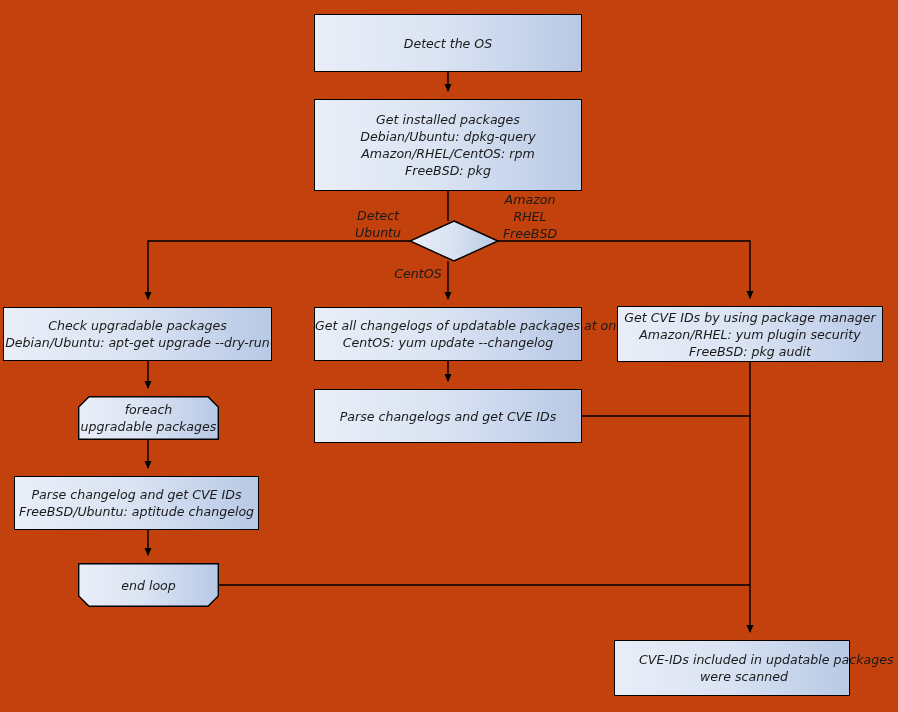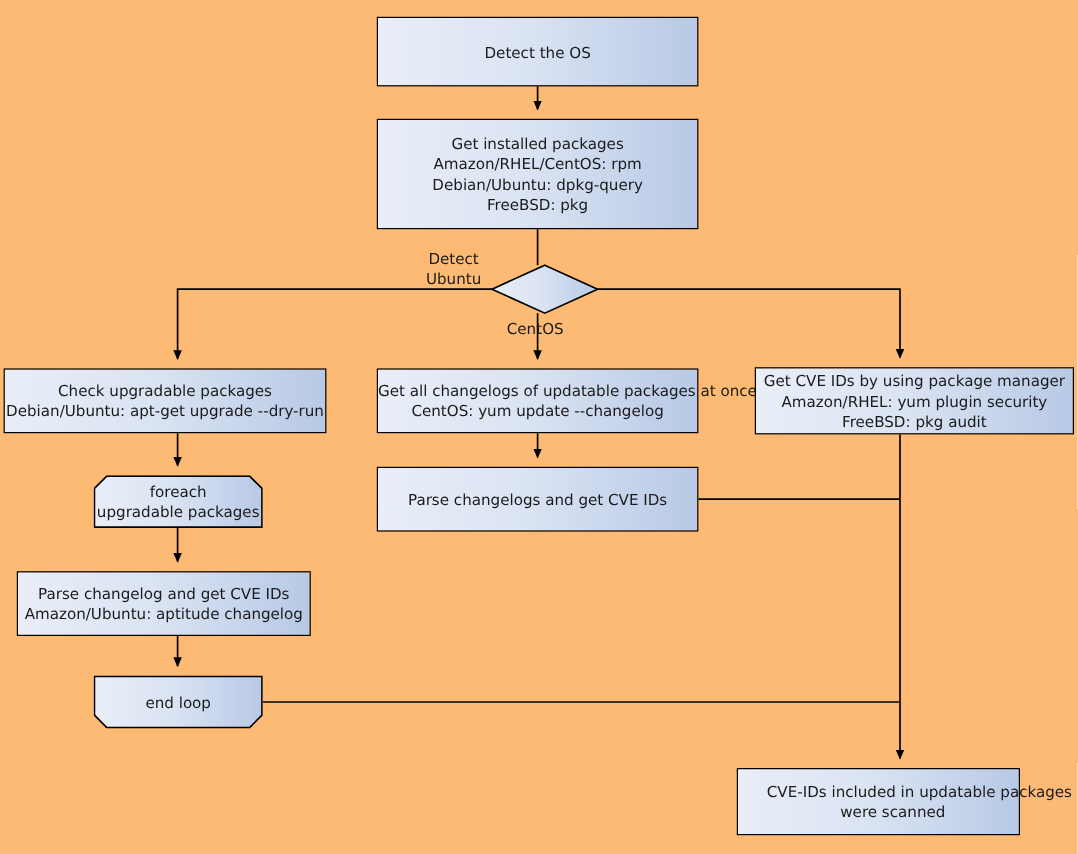--- a/index.html
+++ b/index.html
@@ -7,22 +7,23 @@
     padding: 0;
     background: #ffffff;
   }
   body {
     font-family: "DejaVu Sans", sans-serif;
   }
   #canvas {
     position: relative;
     width: 898px;
     height: 712px;
-    background: #fdba74;
+    background: #c2410c;
     overflow: hidden;
+    font-style: italic;
   }
   svg#edges {
     position: absolute;
     left: 0;
     top: 0;
     width: 898px;
     height: 712px;
     pointer-events: none;
   }
   .node {
@@ -127,41 +128,41 @@
 
   <div class="node" style="left:314px; top:14px; width:268px; height:58px;">
     <div class="txt">
       <div>Detect the OS</div>
     </div>
   </div>
 
   <div class="node" style="left:314px; top:99px; width:268px; height:92px;">
     <div class="txt">
       <div>Get installed packages</div>
+      <div>Debian/Ubuntu: dpkg-query</div>
       <div>Amazon/RHEL/CentOS: rpm</div>
-      <div>Debian/Ubuntu: dpkg-query</div>
       <div>FreeBSD: pkg</div>
     </div>
   </div>
 
   <div class="node" style="left:3px; top:307px; width:269px; height:54px;">
     <div class="txt">
       <div>Check upgradable packages</div>
       <div>Debian/Ubuntu: apt-get upgrade --dry-run</div>
     </div>
   </div>
 
   <div class="node" style="left:314px; top:307px; width:268px; height:54px;">
     <div class="txt">
       <div>Get all changelogs of updatable packages at once</div>
       <div>CentOS: yum update --changelog</div>
     </div>
   </div>
 
-  <div class="node" style="left:617px; top:306px; width:266px; height:56px;margin-left:12px;">
+  <div class="node" style="left:617px; top:306px; width:266px; height:56px;">
     <div class="txt">
       <div>Get CVE IDs by using package manager</div>
       <div>Amazon/RHEL: yum plugin security</div>
       <div>FreeBSD: pkg audit</div>
     </div>
   </div>
 
   <div class="loopnode" style="left:78px; top:396px; width:141px; height:44px;">
     <svg width="141" height="44" viewBox="0 0 141 44" xmlns="http://www.w3.org/2000/svg">
       <polygon points="0.7,43.3 0.7,11 11,0.7 130,0.7 140.3,11 140.3,43.3" fill="url(#nodefill)" stroke="#000000" stroke-width="1.4"></polygon>
@@ -174,21 +175,21 @@
 
   <div class="node" style="left:314px; top:389px; width:268px; height:54px;">
     <div class="txt">
       <div>Parse changelogs and get CVE IDs</div>
     </div>
   </div>
 
   <div class="node" style="left:14px; top:476px; width:245px; height:54px;">
     <div class="txt">
       <div>Parse changelog and get  CVE IDs</div>
-      <div>Amazon/Ubuntu: aptitude changelog</div>
+      <div>FreeBSD/Ubuntu: aptitude changelog</div>
     </div>
   </div>
 
   <div class="loopnode" style="left:78px; top:563px; width:141px; height:44px;border-radius:17px;">
     <svg width="141" height="44" viewBox="0 0 141 44" xmlns="http://www.w3.org/2000/svg">
       <polygon points="0.7,0.7 140.3,0.7 140.3,33 130,43.3 11,43.3 0.7,33" fill="url(#nodefill)" stroke="#000000" stroke-width="1.4"></polygon>
     </svg>
     <div class="txt">
       <div>end loop</div>
     </div>
@@ -199,18 +200,23 @@
       <div>CVE-IDs included in updatable packages</div>
       <div>were scanned</div>
     </div>
   </div>
 
   <div class="edge-label" style="left:349px; top:207px; width:58px;">
     <div>Detect</div>
     <div>Ubuntu</div>
   </div>
 
-
-  <div class="edge-label" style="left:390px; top:265px; width:56px;margin-left:28px;">
+  <div class="edge-label" style="left:495px; top:191px; width:70px;">
+    <div>Amazon</div>
+    <div>RHEL</div>
+    <div>FreeBSD</div>
+  </div>
+
+  <div class="edge-label" style="left:390px; top:265px; width:56px;">
     <div>CentOS</div>
   </div>
 
 </div>
 
 </body></html>

